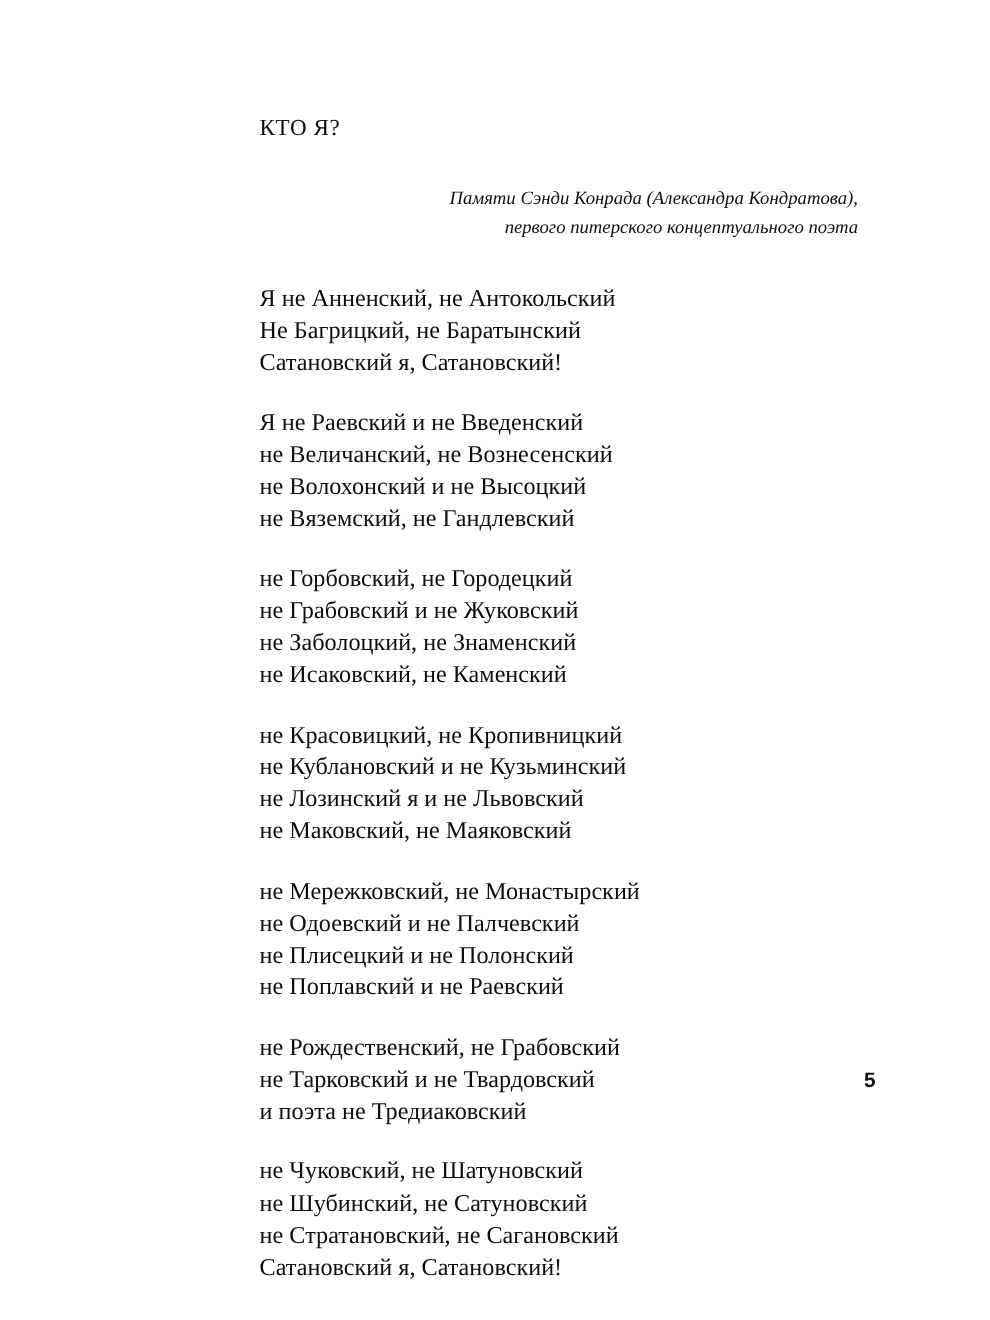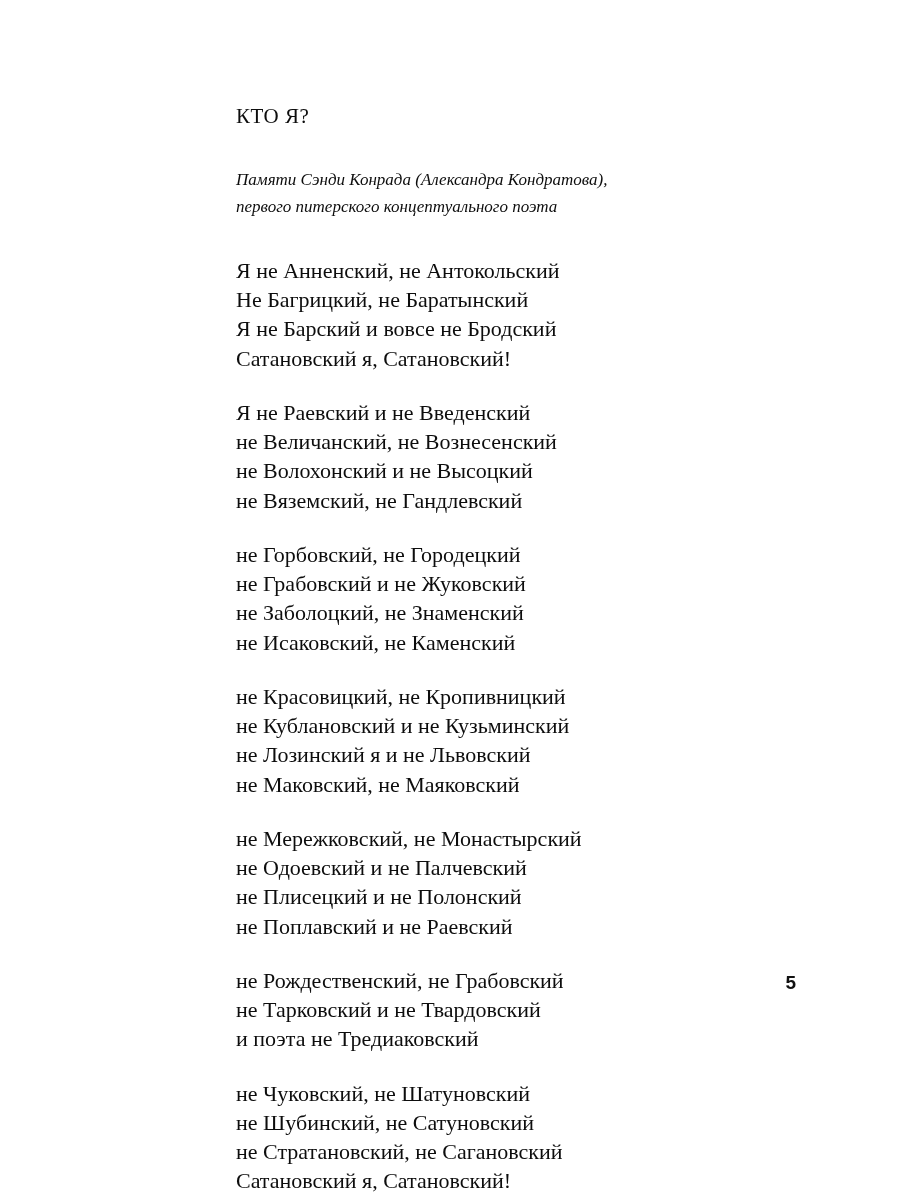--- a/index.html
+++ b/index.html
@@ -32,20 +32,21 @@
     letter-spacing: 0.5px;
     margin: 0 0 0 0;
     font-weight: normal;
     line-height: 1.2;
   }
   .dedication {
     margin-top: 38px;
     font-style: italic;
     font-size: 17px;
     line-height: 1.55;
+    text-align: right;
     padding-right: 36px;
   }
   .dedication div {
     white-space: nowrap;
   }
   .stanzas {
     margin-top: 36px;
   }
   .stanza {
     margin-bottom: 25px;
@@ -77,21 +78,20 @@
     <div class="dedication">
       <div>Памяти Сэнди Конрада (Александра Кондратова),</div>
       <div>первого питерского концептуального поэта</div>
     </div>
 
     <div class="stanzas">
 
       <div class="stanza">
         <div class="line">Я не Анненский, не Антокольский</div>
         <div class="line">Не Багрицкий, не Баратынский</div>
-        <div class="line">Я не Барский и вовсе не Бродский</div>
         <div class="line">Сатановский я, Сатановский!</div>
       </div>
 
       <div class="stanza">
         <div class="line">Я не Раевский и не Введенский</div>
         <div class="line">не Величанский, не Вознесенский</div>
         <div class="line">не Волохонский и не Высоцкий</div>
         <div class="line">не Вяземский, не Гандлевский</div>
       </div>
 

